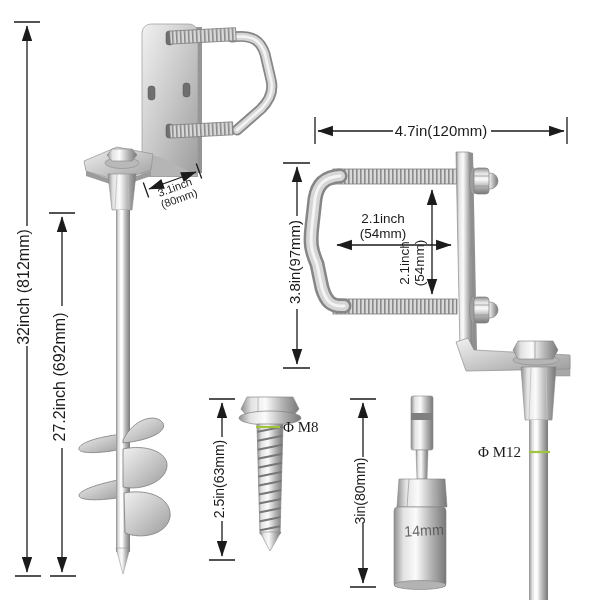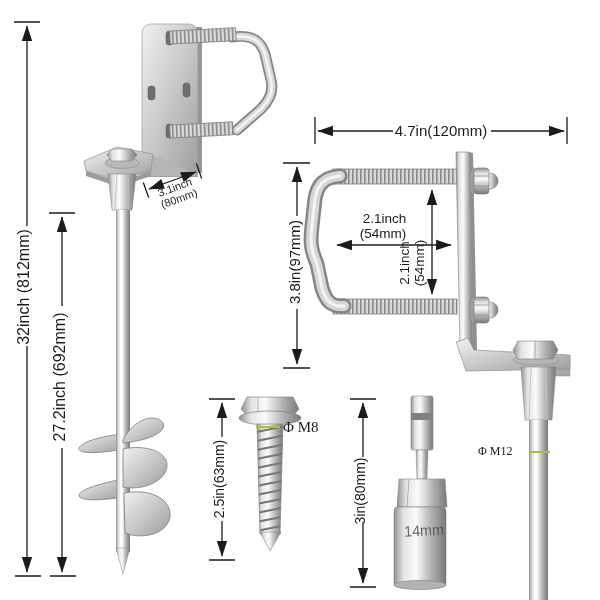--- a/index.html
+++ b/index.html
@@ -2,21 +2,21 @@
 <html><head>
 <meta charset="utf-8">
 <style>
   html,body{margin:0;padding:0;background:#fff;}
   .canvas{
     position:relative;width:600px;height:600px;background:#ffffff;overflow:hidden;
     font-family:"Liberation Sans", sans-serif;color:#1b1b1b;
   }
   .canvas svg{position:absolute;left:0;top:0;}
   .lbl{position:absolute;white-space:nowrap;line-height:1.12;text-align:center;color:#1b1b1b;}
-  .rC{transform:translate(-50%,-50%);text-align:right;}
+  .rC{transform:translate(-50%,-50%);}
   .rV{transform:translate(-50%,-50%) rotate(-90deg);}
   .rD{transform:translate(-50%,-50%) rotate(-20deg);}
   .rL{transform:translateY(-50%);font-family:Liberation Serif, serif;}
   .lbl span{display:block;}
   .etched{color:#4f4f4f;opacity:.85;transform:translate(-50%,-50%) rotate(-3deg) scaleX(.95);}
 </style>
 </head>
 <body>
 
 <div class="canvas">
@@ -233,15 +233,15 @@
 </div>
 
 <div class="lbl rL" style="left:283px;top:427px;font-size:15px;">Φ M8</div>
 
 <div class="lbl rV" style="left:220px;top:479px;font-size:14px;">2.5in(63mm)</div>
 
 <div class="lbl rV" style="left:361px;top:491px;font-size:14px;">3in(80mm)</div>
 
 <div class="lbl etched" style="left:424px;top:531px;font-size:15px;">14mm</div>
 
-<div class="lbl rL" style="left:478px;top:452px;font-size:12px;">Φ M12</div>
+<div class="lbl rL" style="left:478px;top:452px;font-size:15px;">Φ M12</div>
 
 </div>
 
 </body></html>

